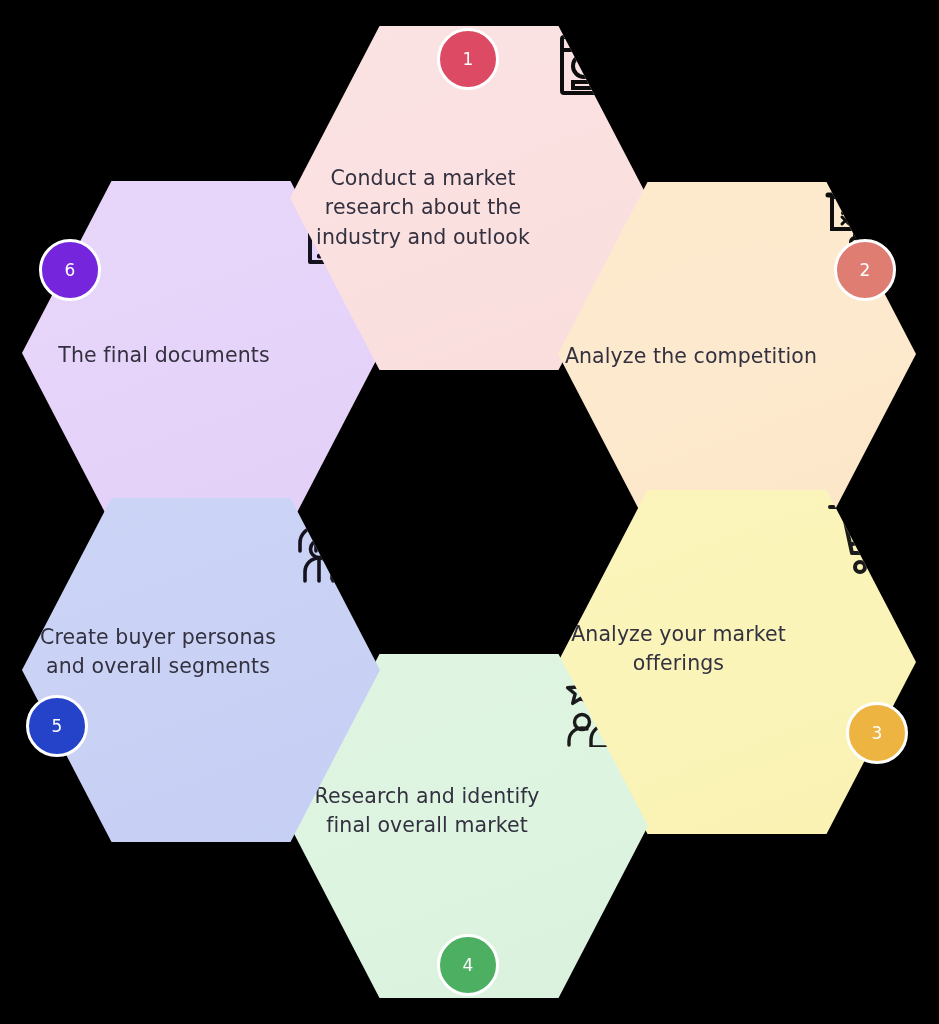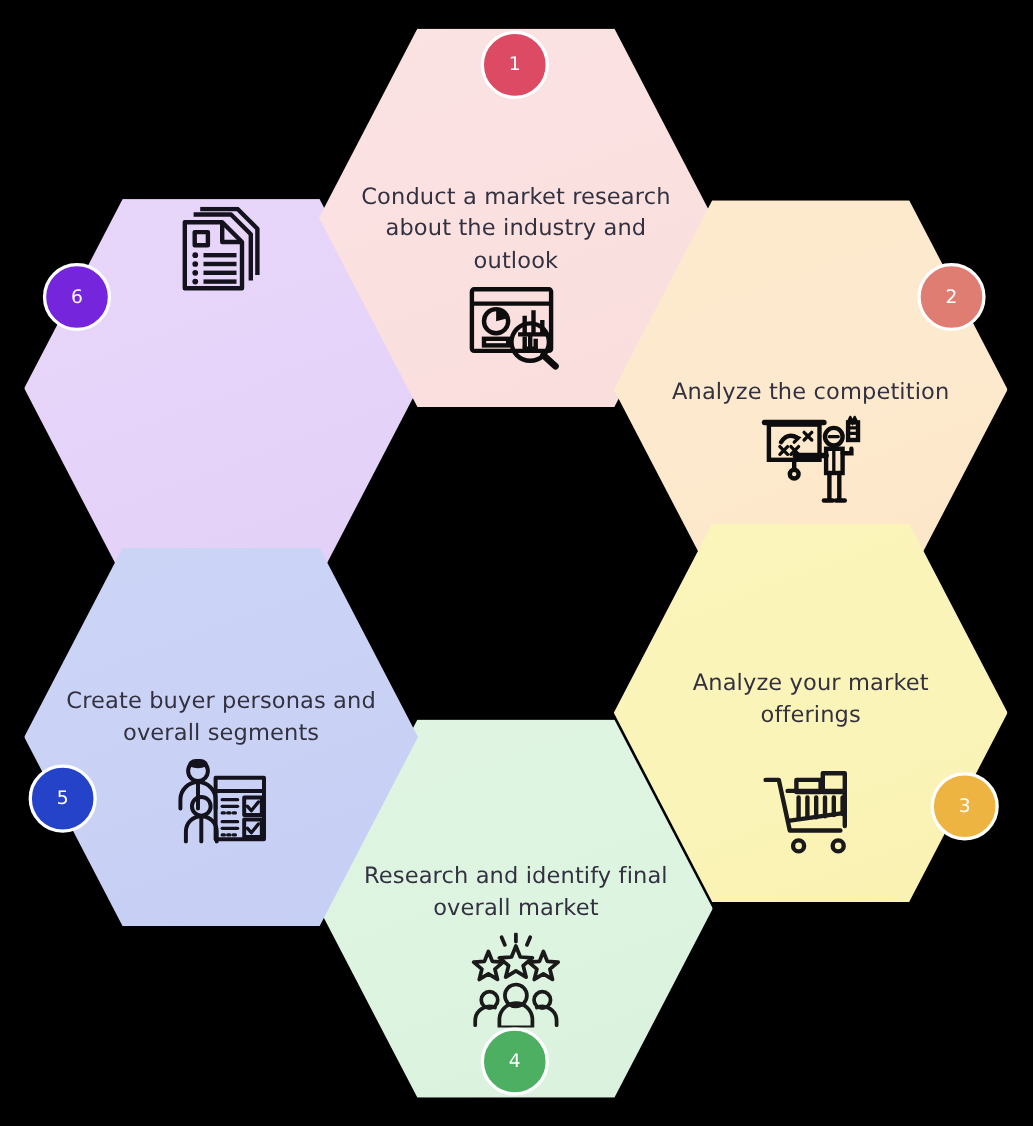--- a/index.html
+++ b/index.html
@@ -21,43 +21,43 @@
     background: #000000;
   }
 
   
   .hex {
     position: absolute;
     width: 358px;
     height: 344px;
     clip-path: polygon(25% 0%, 75% 0%, 100% 50%, 75% 100%, 25% 100%, 0% 50%);
     display: flex;
-    flex-direction: column;
-    align-items: center;
+    flex-direction: row;
+    align-items: flex-start;
     box-sizing: border-box;
   }
 
   .hex-text {
     width: 84%;
     text-align: center;
     color: #333140;
     font-size: 20.5px;
     line-height: 1.43;
     letter-spacing: 0.1px;
   }
 
   .hex-icon {
     margin-top: 7px;
     line-height: 0;
   }
 
   
   .hex-1 { left: 290px; top:   26px; background: linear-gradient(160deg,#fbe3e3 0%, #fbe0e0 55%, #f9dedd 100%); }
   .hex-2 { left: 558px; top:  182px; background: linear-gradient(160deg,#fdeacd 0%, #fde9cd 55%, #fce6c8 100%); }
-  .hex-3 { left: 558px; top:  476px; background: linear-gradient(160deg,#fbf5bb 0%, #fbf4b9 55%, #faf2b2 100%); gap: 27px; }
+  .hex-3 { left: 558px; top:  490px; background: linear-gradient(160deg,#fbf5bb 0%, #fbf4b9 55%, #faf2b2 100%); gap: 27px; }
   .hex-4 { left: 290px; top:  654px; background: linear-gradient(160deg,#dff5e2 0%, #ddf4e0 55%, #daf2dd 100%); }
   .hex-5 { left:  22px; top:  498px; background: linear-gradient(160deg,#ccd4f6 0%, #c9d2f5 55%, #c6cff4 100%); }
   .hex-6 { left:  22px; top:  181px; background: linear-gradient(160deg,#e8d6fa 0%, #e6d3f9 55%, #e3d0f8 100%); }
   .hex-center {
     left: 290px; top: 340px;
     background: linear-gradient(160deg,#f3f6fa 0%, #f1f4f8 55%, #eff2f7 100%);
     justify-content: center;
   }
 
   
@@ -98,20 +98,21 @@
   .badge-6 { left:  39px; top: 239px; }
 
   svg { display: block; }
 </style>
 </head>
 <body>
 
 <div id="stage" style="background: rgb(0, 0, 0);">
 
   <div class="hex hex-6">
+    <div class="hex-text">The final documents</div>
     <div class="hex-icon">
       <svg width="74" height="84" viewBox="0 0 74 84">
         <g fill="none" stroke="#14121c" stroke-width="4" stroke-linejoin="round">
           <path d="M4 14 h34 l18 18 v42 H4 Z"></path>
           <path d="M12 7 h34 l18 18 v42"></path>
           <path d="M18 2 h34 l18 18 v42"></path>
           <path d="M38 14 v18 h18"></path>
           <rect x="13" y="23" width="12" height="12"></rect>
         </g>
         <g fill="#14121c">

